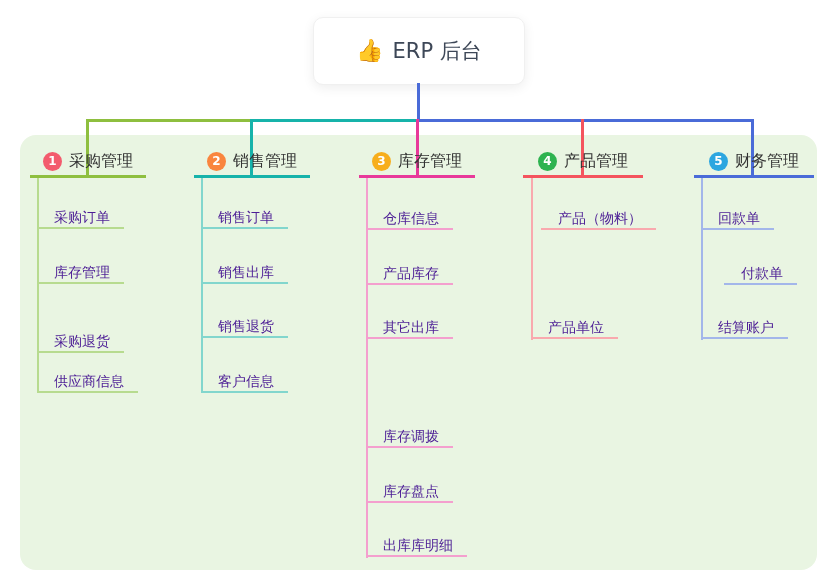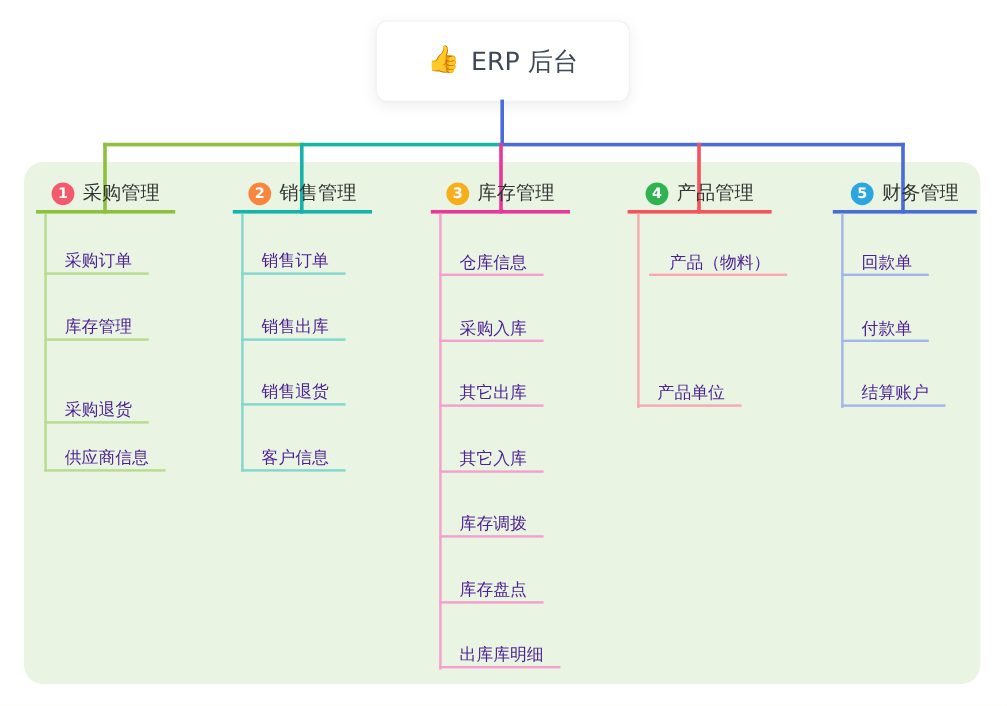--- a/index.html
+++ b/index.html
@@ -86,37 +86,36 @@
   <div class="sub" style="left: 201px; top: 254px; border-bottom-color: rgb(130, 214, 205);">销售出库</div>
   <div class="sub" style="left: 201px; top: 308px; border-bottom-color: rgb(130, 214, 205);">销售退货</div>
   <div class="sub" style="left: 201px; top: 363px; border-bottom-color: rgb(130, 214, 205); text-align: right;">客户信息</div>
 
   <div class="branch-title" style="left: 359px; width: 116px; border-bottom-color: rgb(232, 57, 154);">
     <span class="badge" style="background: rgb(247, 174, 28);">3</span>
     <span>库存管理</span>
   </div>
   <div class="spine" style="left: 366px; height: 380px; background: rgb(244, 159, 206);"></div>
   <div class="sub" style="left: 366px; top: 200px; border-bottom-color: rgb(244, 159, 206);">仓库信息</div>
-  <div class="sub" style="left: 366px; top: 255px; border-bottom-color: rgb(244, 159, 206);">采购入库</div>
+  <div class="sub" style="left: 366px; top: 255px; border-bottom-color: rgb(244, 159, 206);">产品库存</div>
   <div class="sub" style="left: 366px; top: 309px; border-bottom-color: rgb(244, 159, 206);">其它出库</div>
-  <div class="sub" style="left: 366px; top: 364px; border-bottom-color: rgb(244, 159, 206);">其它入库</div>
   <div class="sub" style="left: 366px; top: 418px; border-bottom-color: rgb(244, 159, 206);">库存调拨</div>
   <div class="sub" style="left: 366px; top: 527px; border-bottom-color: rgb(244, 159, 206);">出库库明细</div>
   <div class="sub" style="left: 366px; top: 473px; border-bottom-color: rgb(244, 159, 206);">库存盘点</div>
 
   <div class="branch-title" style="left: 523px; width: 120px; border-bottom-color: rgb(244, 84, 94);">
     <span class="badge" style="background: rgb(46, 179, 80);">4</span>
     <span>产品管理</span>
   </div>
   <div class="spine" style="left: 531px; height: 162px; background: rgb(249, 169, 174);"></div>
   <div class="sub" style="left: 541px; top: 200px; border-bottom-color: rgb(249, 169, 174); text-align: right;">产品（物料）</div>
   <div class="sub" style="left: 531px; top: 309px; border-bottom-color: rgb(249, 169, 174);">产品单位</div>
 
   <div class="branch-title" style="left: 694px; width: 120px; border-bottom-color: rgb(74, 107, 216);">
     <span class="badge" style="background: rgb(44, 166, 224);">5</span>
     <span>财务管理</span>
   </div>
   <div class="spine" style="left: 701px; height: 162px; background: rgb(163, 182, 234);"></div>
   <div class="sub" style="left: 701px; top: 200px; border-bottom-color: rgb(163, 182, 234);">回款单</div>
-  <div class="sub" style="left: 701px; top: 255px; border-bottom-color: rgb(163, 182, 234); text-align: center;">付款单</div>
+  <div class="sub" style="left: 724px; top: 255px; border-bottom-color: rgb(163, 182, 234); text-align: center;">付款单</div>
   <div class="sub" style="left: 701px; top: 309px; border-bottom-color: rgb(163, 182, 234);">结算账户</div>
 
 </div>
 
 </body></html>

